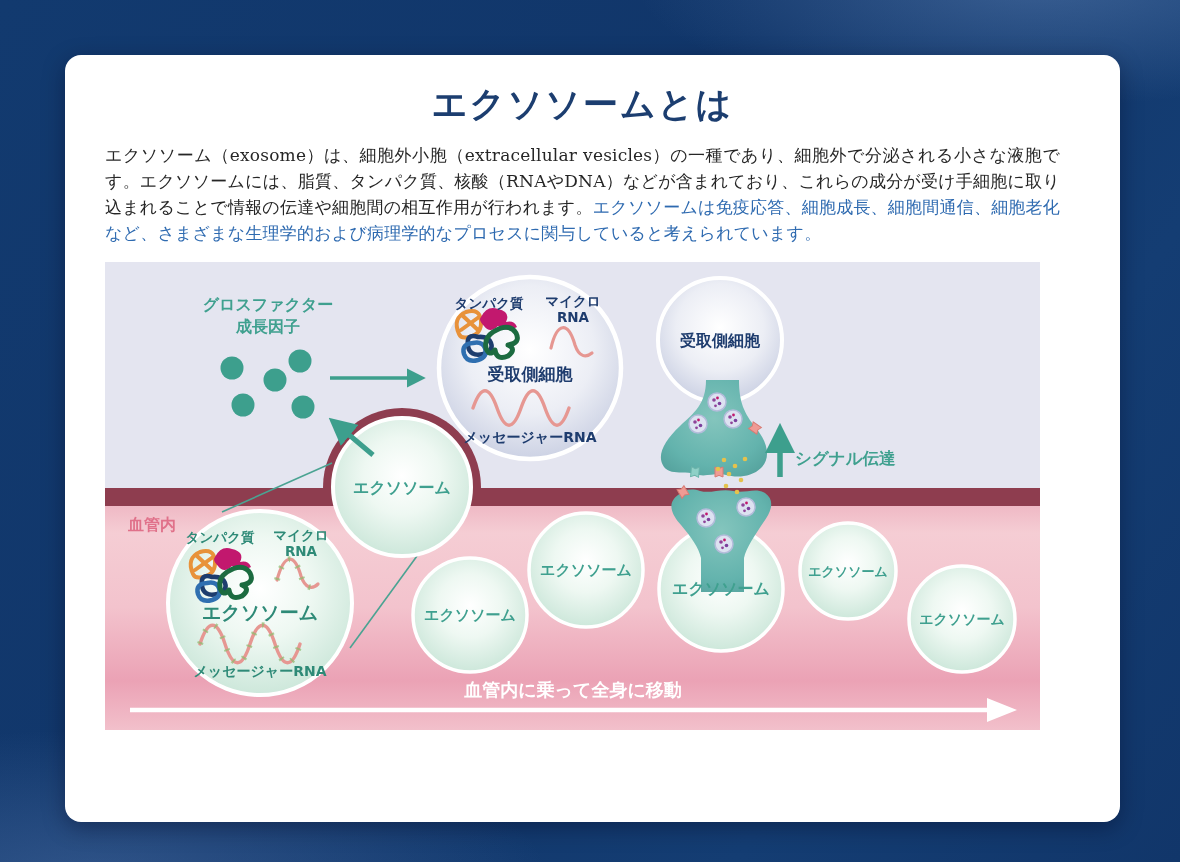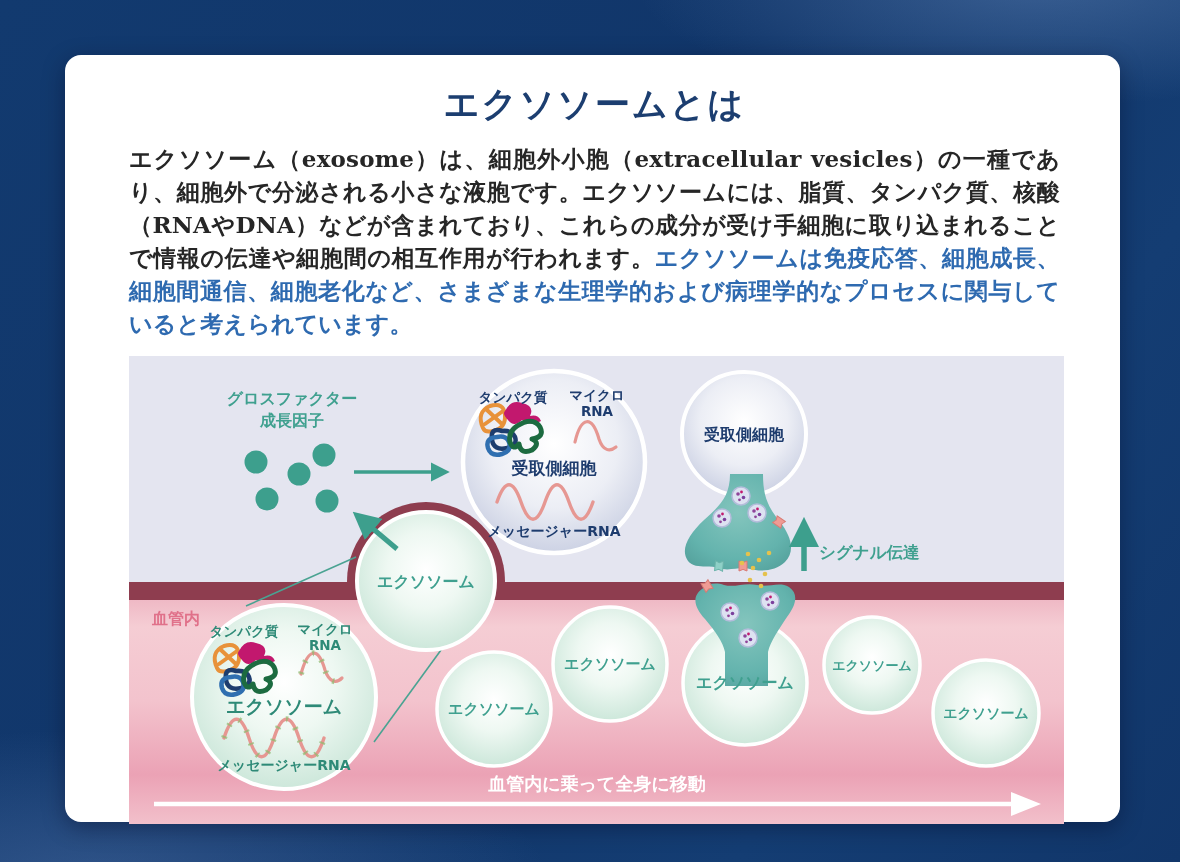--- a/index.html
+++ b/index.html
@@ -7,31 +7,31 @@
     width:1180px;height:862px;position:relative;overflow:hidden;
     font-family:"Liberation Sans","DejaVu Sans",sans-serif;
     background:
       radial-gradient(ellipse 620px 190px at 88% -2%, rgba(120,155,205,.38), rgba(120,155,205,0) 65%),
       radial-gradient(ellipse 700px 230px at 8% 102%, rgba(110,145,200,.33), rgba(110,145,200,0) 65%),
       linear-gradient(125deg,#123a6f 0%,#11366a 45%,#143d73 75%,#11366a 100%);
   }
   .card{
     position:absolute;left:65px;top:55px;width:1055px;height:767px;
     background:#ffffff;border-radius:16px;box-shadow:0 6px 22px rgba(0,0,25,.35);
-    box-sizing:border-box;padding:26px 60px 0 64px;
+    box-sizing:border-box;padding:26px 60px 0 40px;
   }
   h1.title{
     margin:0 0 14px 0;text-align:center;
     font-family:"DejaVu Serif","Liberation Serif",serif;
     font-size:35px;font-weight:bold;color:#1c3e70;letter-spacing:2px;
   }
   .bodytext{
     font-family:"DejaVu Serif","Liberation Serif",serif;
-    font-size:23px;line-height:33px;color:#262626;
-    text-align:justify;letter-spacing:.2px;font-weight:bold;
+    font-size:17px;line-height:26px;color:#262626;
+    text-align:justify;letter-spacing:.2px;
   }
   .bodytext p{margin:0;}
   .seg-blue{color:#2e6ab0;}
   .seg-normal{color:inherit;}
   .diagram{margin-top:16px;}
   
   text{font-family:"DejaVu Sans","Liberation Sans",sans-serif;font-weight:bold;}
   .t-teal{fill:#3fa08f;}
   .t-tealdark{fill:#2e8a77;}
   .t-navy{fill:#1e3c6e;}

